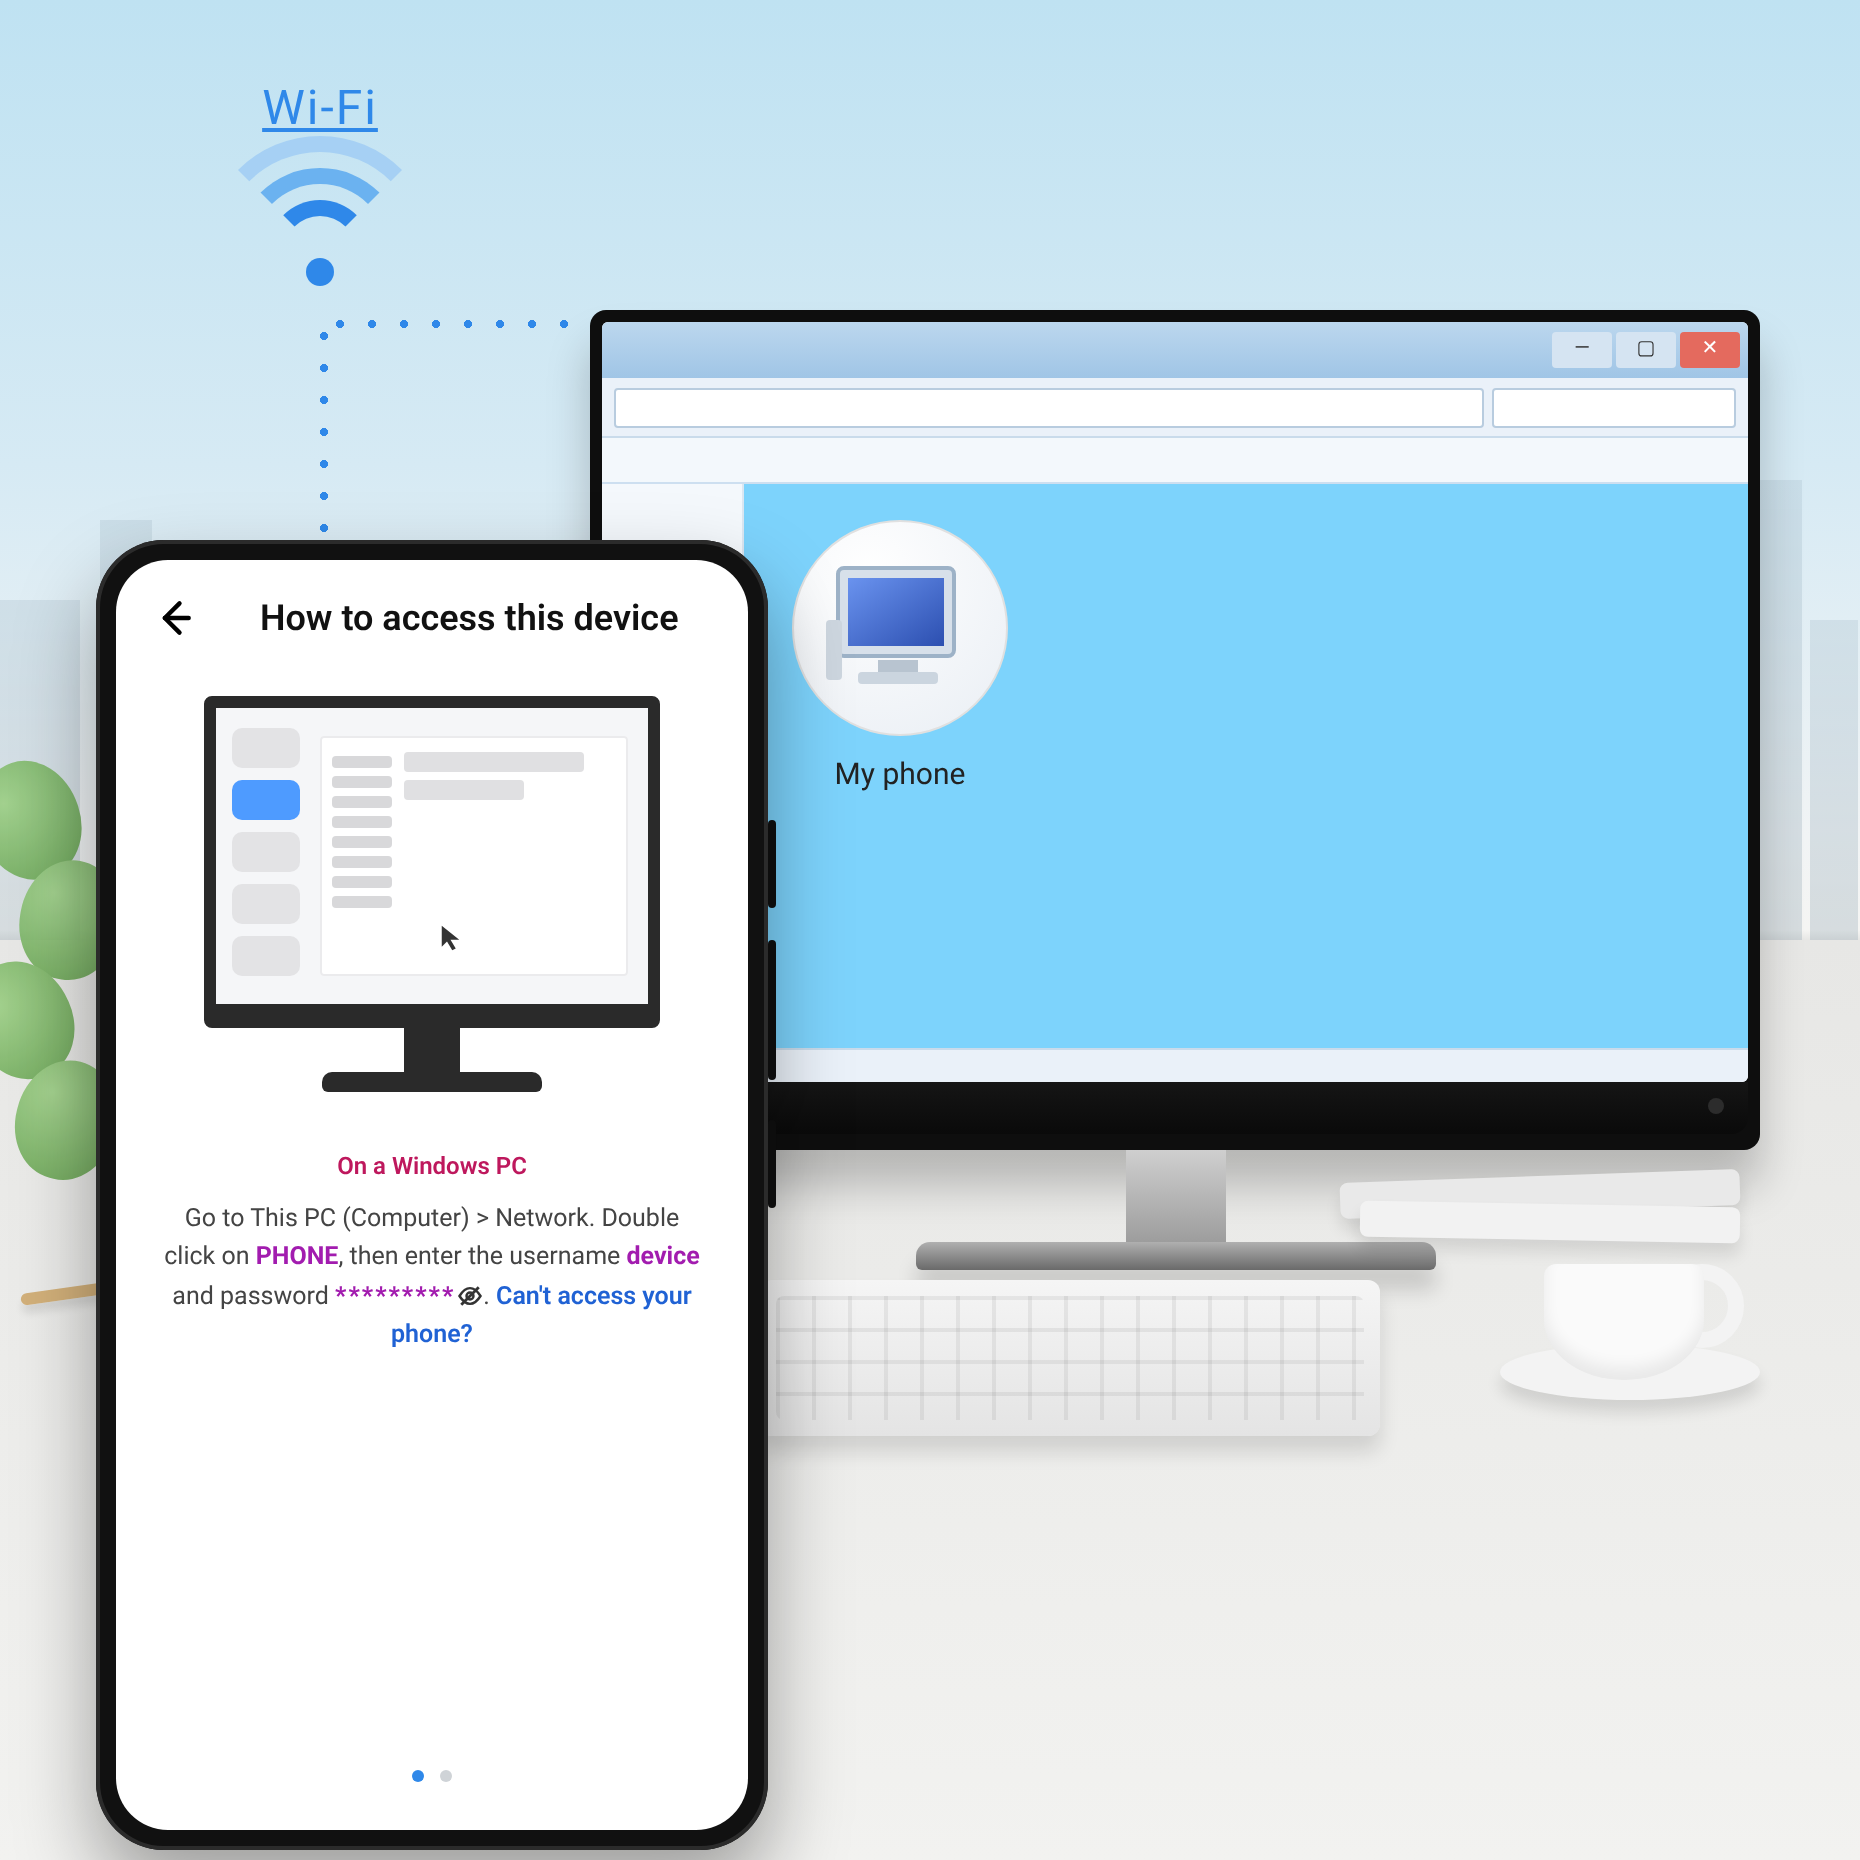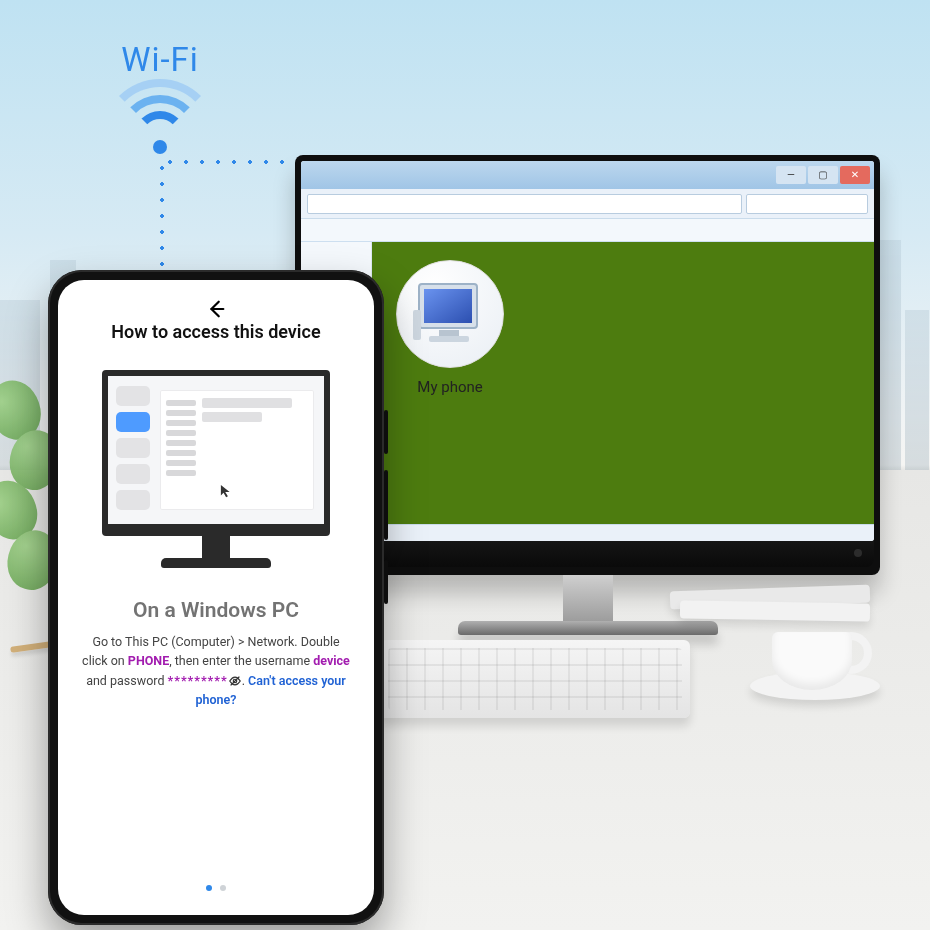--- a/index.html
+++ b/index.html
@@ -42,24 +42,25 @@
   }
 
   
   .wifi-area {
     position: absolute;
     top: 40px;
     left: 100px;
     text-align: center;
   }
   .wifi-label {
-    font-size: 33px;
+    font-size: 24px;
     color: #2f88e9;
     font-weight: 400;
     letter-spacing: 1px;
+    text-decoration: underline;
   }
   .wifi-arcs {
     position: relative;
     width: 120px;
     height: 70px;
     margin: 5px auto 0;
   }
   .wifi-dot-center {
     position: absolute;
     left: 50%;
@@ -210,21 +211,21 @@
     border-radius:2px;
   }
   .el-toolbar2 {
     height:22px;
     background:#f3f8fc;
     border-bottom:1px solid #cddff0;
   }
   .explorer-body {
     display:flex;
     height: calc(100% - 28px - 30px - 22px - 18px);
-    background:#4d7c0f;
+    background:#7dd3fc;
     justify-content:space-between;
   }
   .explorer-side {
     width: 70px;
     background:#f4f8fc;
     border-right:1px solid #dbe7f2;
   }
   .explorer-main {
     flex:1;
     position:relative;
@@ -380,22 +381,21 @@
     background: #fff;
     border-radius: 26px;
     overflow: hidden;
     display:flex;
     flex-direction:column;
   }
   .phone-header {
     display:flex;
     align-items:center;
     padding: 18px 18px 8px;
-    gap: 1px;
-    flex-direction: column;
+    gap: 32px;
   }
   .back-arrow {
     width: 22px;
     height: 22px;
     color:#000;
   }
   .phone-title {
     font-size: 18px;
     font-weight: 600;
     color:#111;
@@ -486,24 +486,24 @@
     background:#2a2a2a;
     margin:0 auto;
     border-radius:5px 5px 3px 3px;
   }
 
   .phone-body-text {
     padding: 20px 22px;
     text-align:center;
   }
   .section-head {
-    font-size: 21px;
+    font-size: 12px;
     font-weight: 600;
     margin-bottom: 10px;
-    color:#737373;
+    color:#be185d;
   }
   .section-para {
     font-size: 12.5px;
     line-height: 1.55;
     color:#444;
   }
   .section-para b { color:#a21caf;}
   .link { color:#2062d4; font-weight:600;}
   .masked { letter-spacing:1px;}
   .eye-off-icon { display:inline-block; vertical-align:middle; width:14px; height:14px;}

